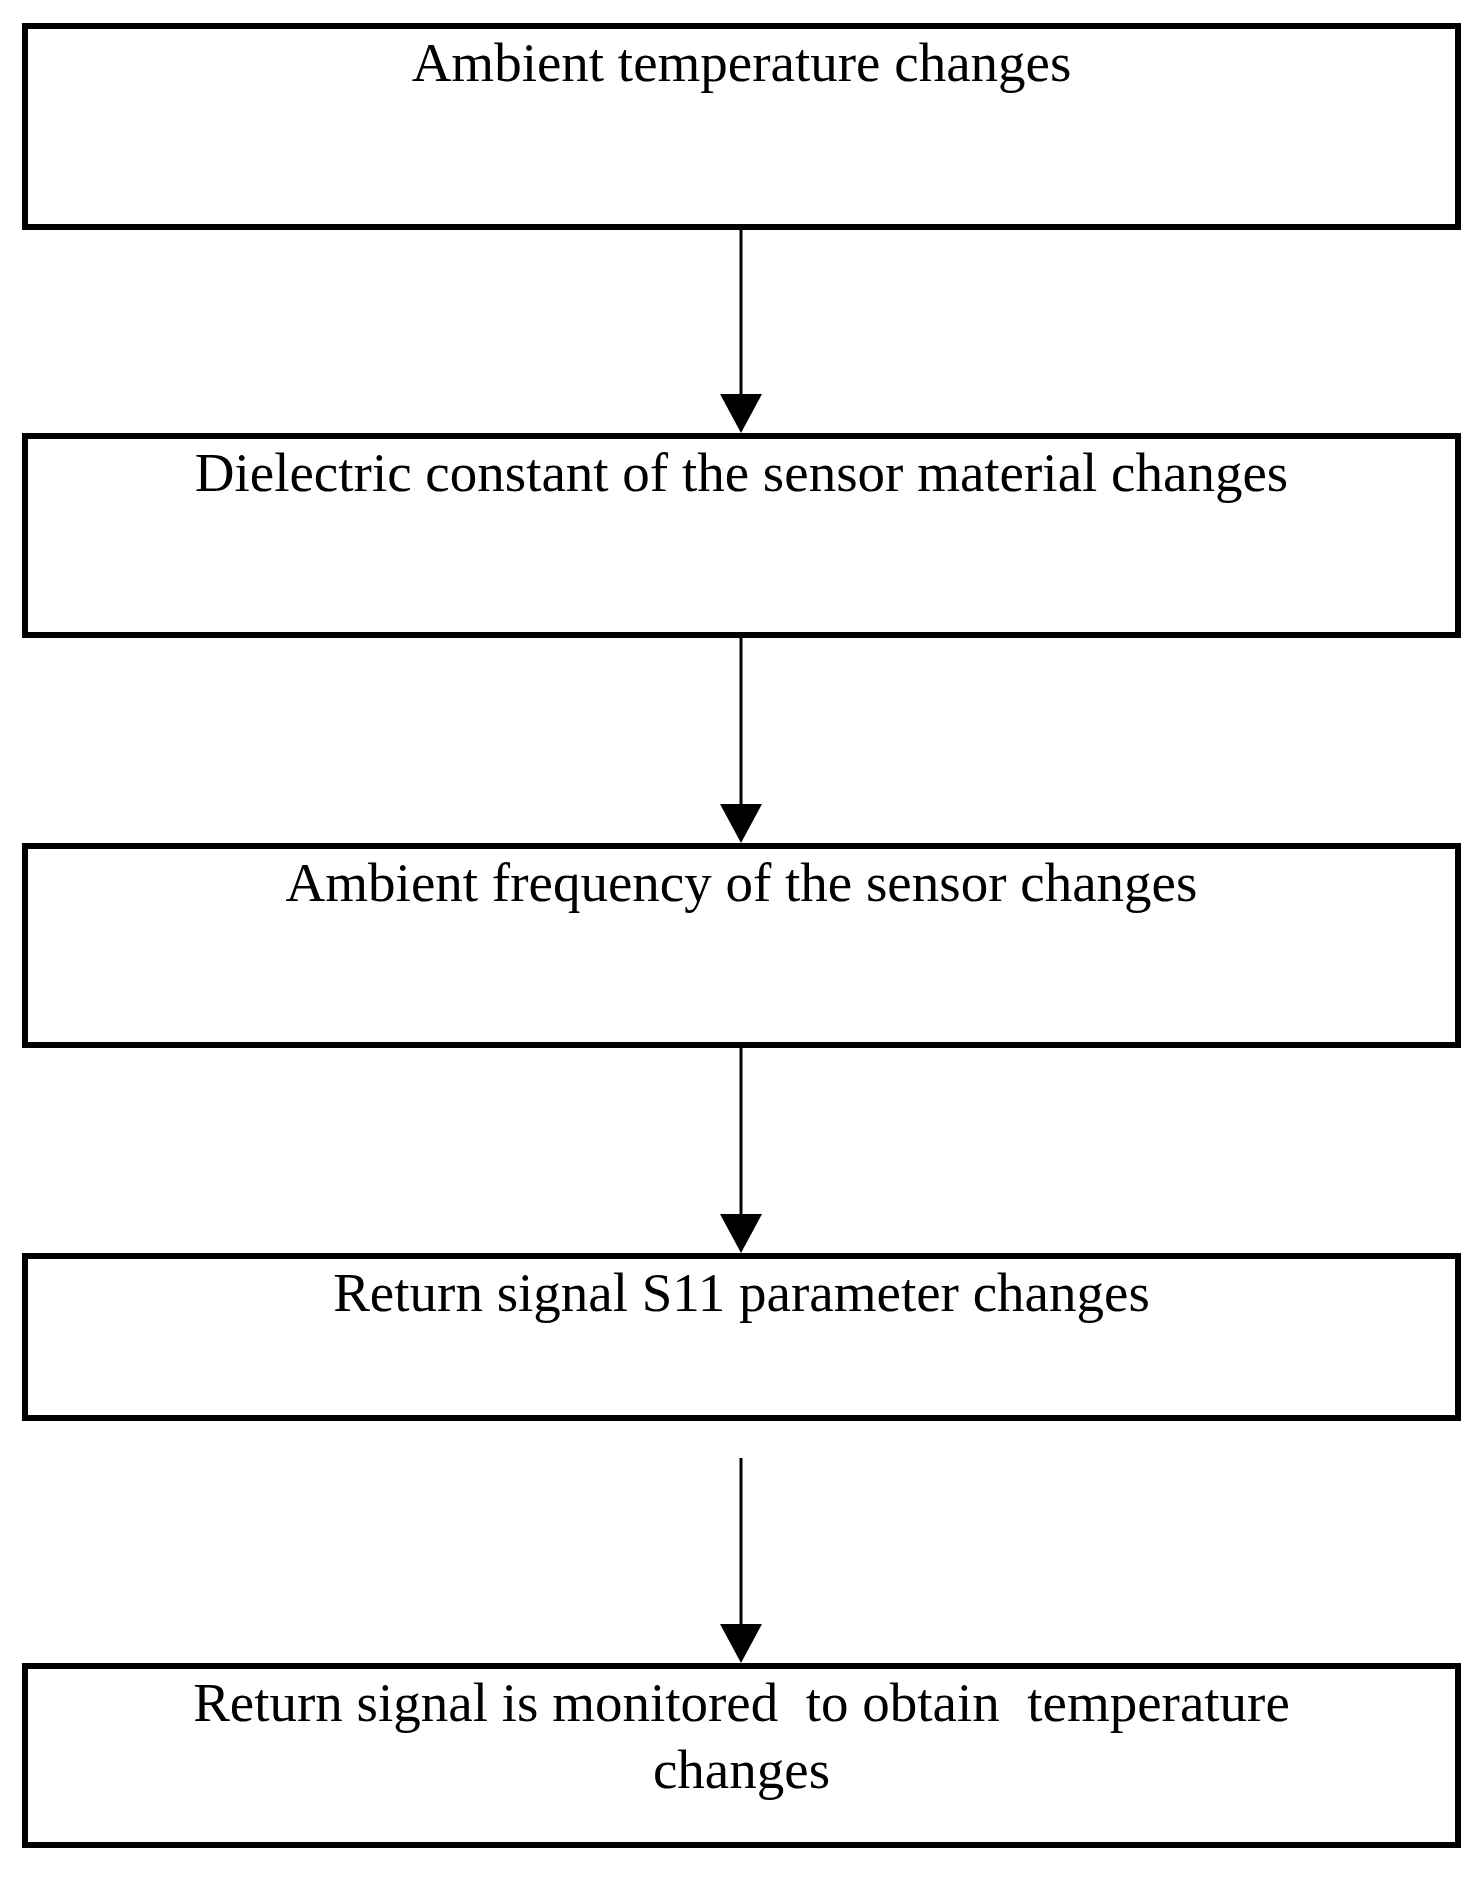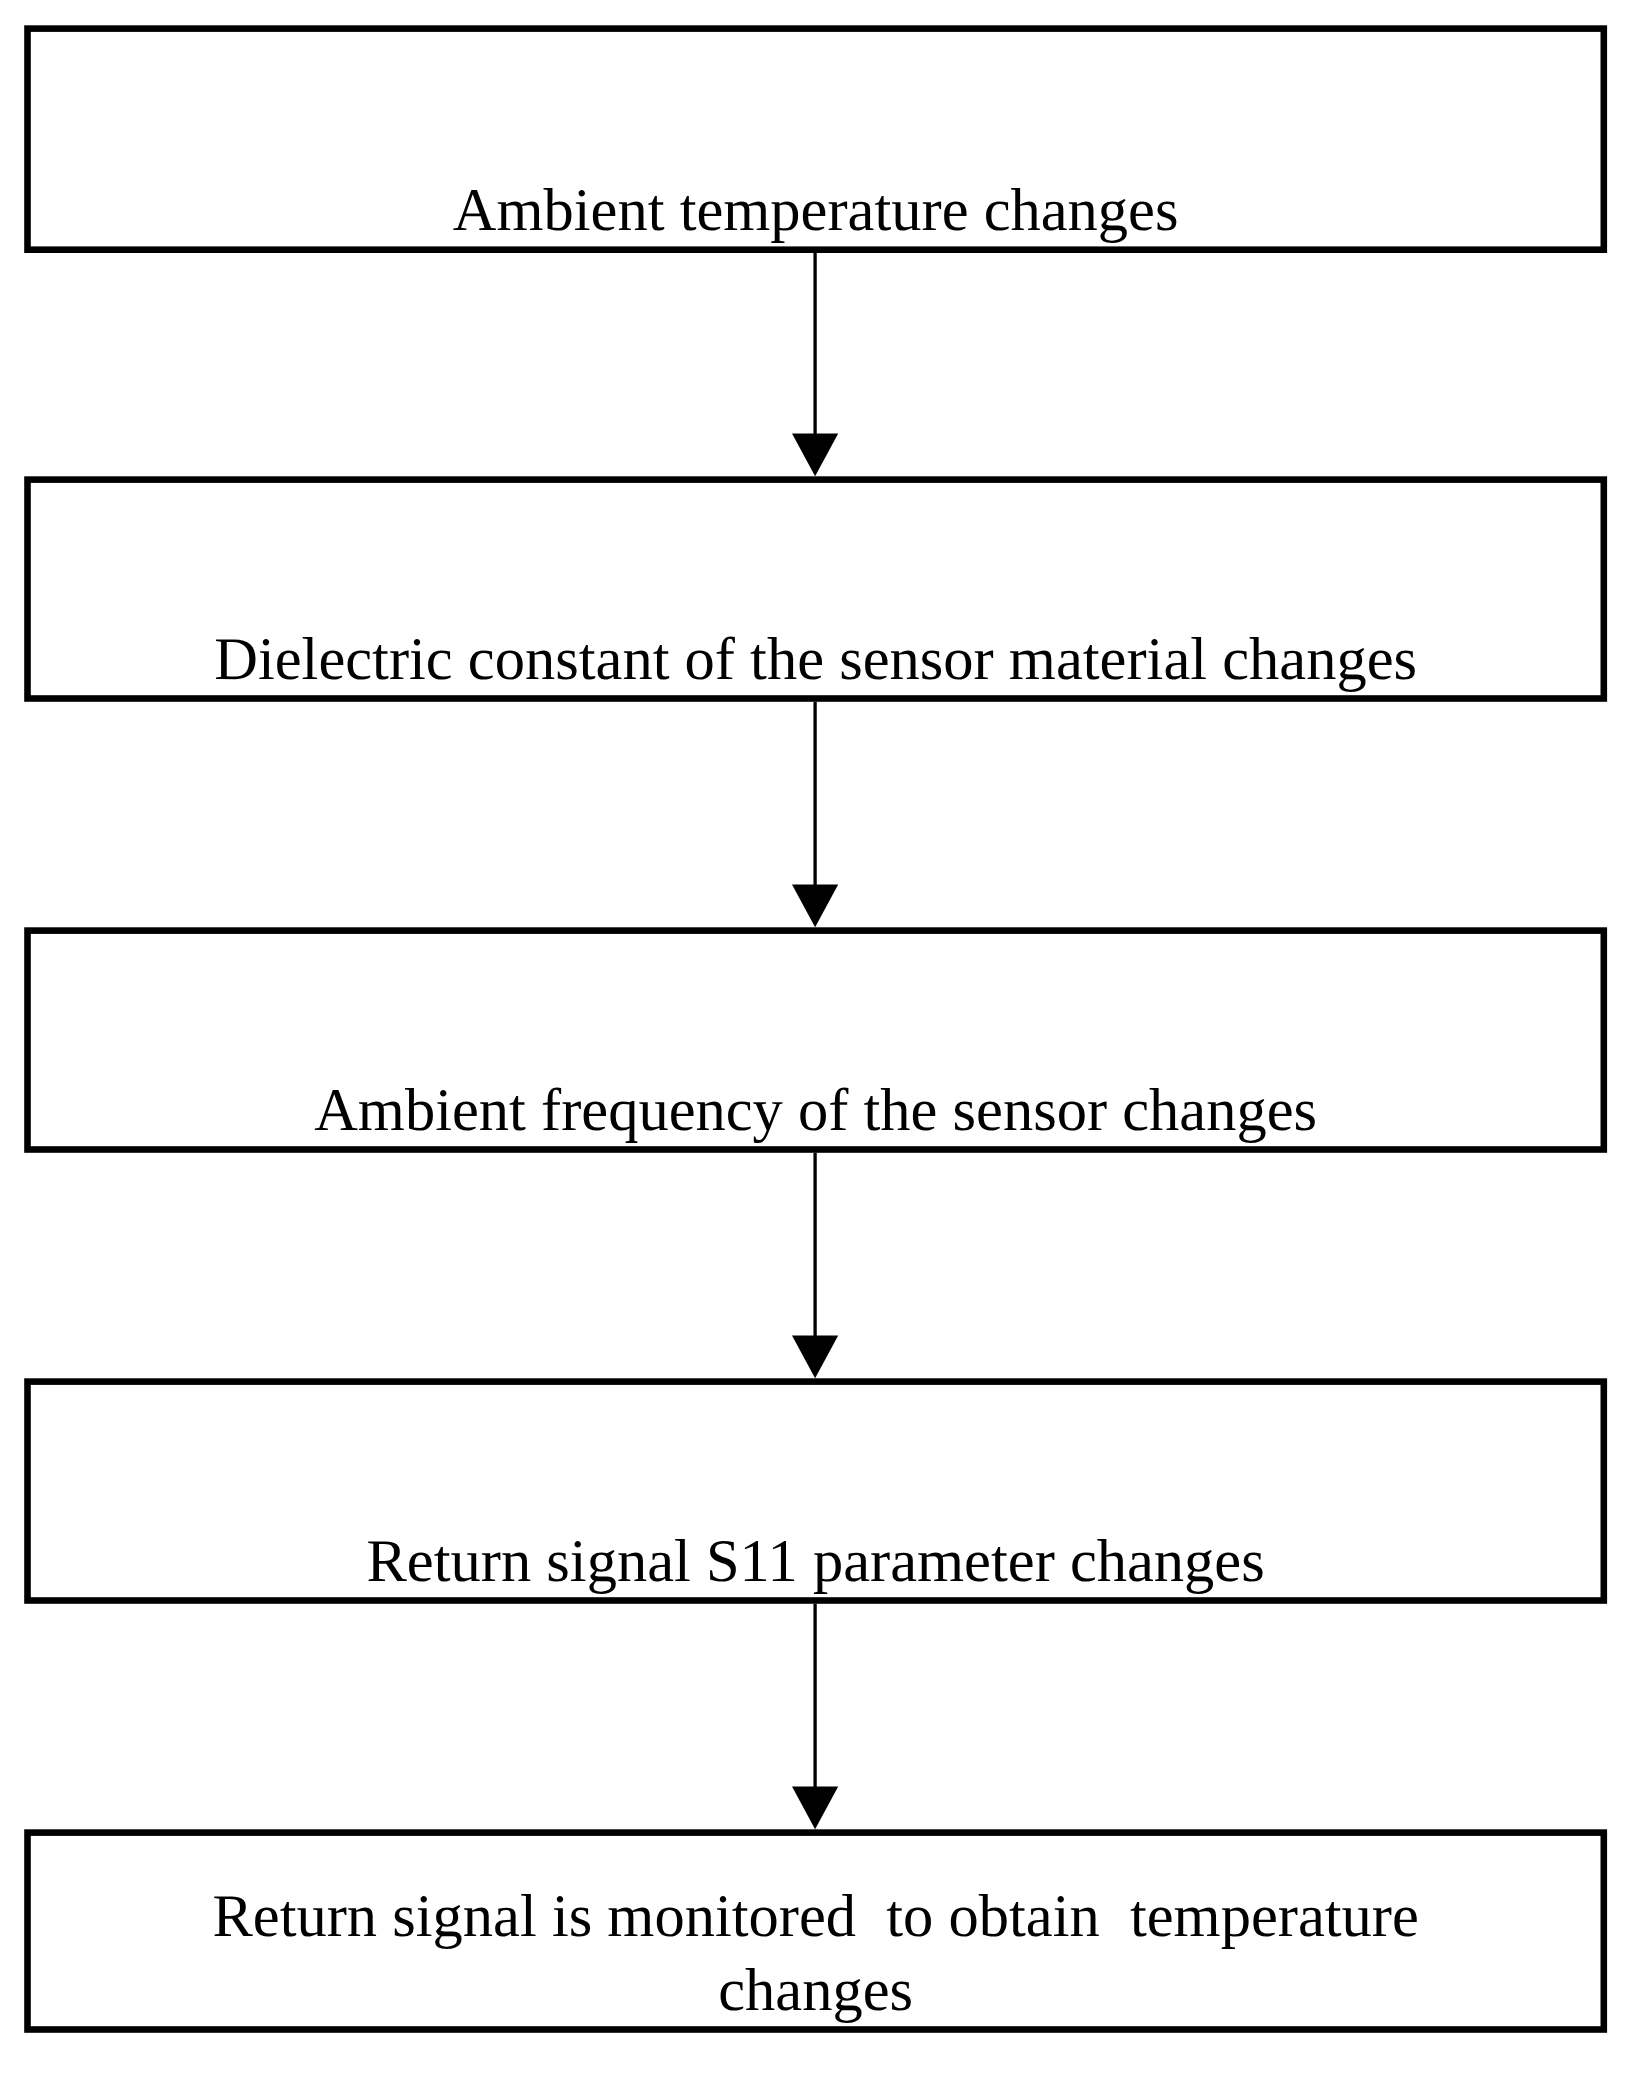--- a/index.html
+++ b/index.html
@@ -16,35 +16,35 @@
     font-family: "Liberation Serif", serif;
   }
   .node {
     position: absolute;
     left: 22px;
     width: 1439px;
     box-sizing: border-box;
     border: 6px solid #000000;
     background: #ffffff;
     display: flex;
-    align-items: flex-end;
+    align-items: flex-start;
     justify-content: center;
   }
   .node-label {
     font-size: 55px;
     line-height: 1.22;
     color: #000000;
     text-align: center;
     white-space: pre-wrap;
     padding: 0 10px;
   }
   .node-1 { top: 23px;   height: 207px; }
   .node-2 { top: 433px;  height: 205px; }
   .node-3 { top: 843px;  height: 205px; }
-  .node-4 { top: 1253px; height: 205px; }
+  .node-4 { top: 1253px; height: 168px; }
   .node-5 { top: 1663px; height: 185px; }
 
   .connector {
     position: absolute;
     left: 720px;
     width: 42px;
   }
   .connector-1 { top: 230px;  height: 203px; }
   .connector-2 { top: 638px;  height: 205px; }
   .connector-3 { top: 1048px; height: 205px; }

